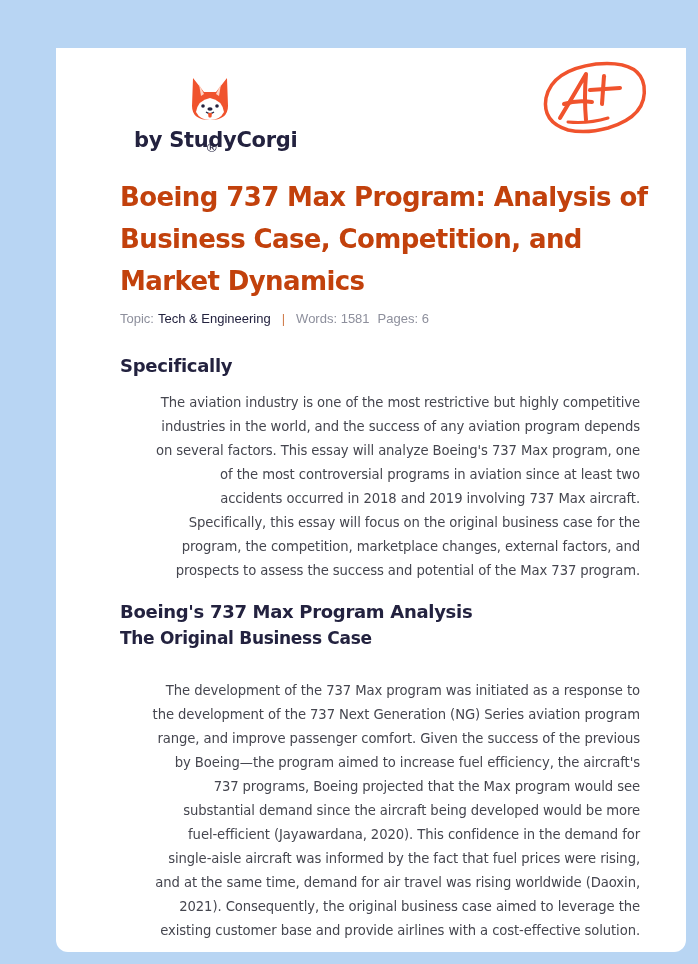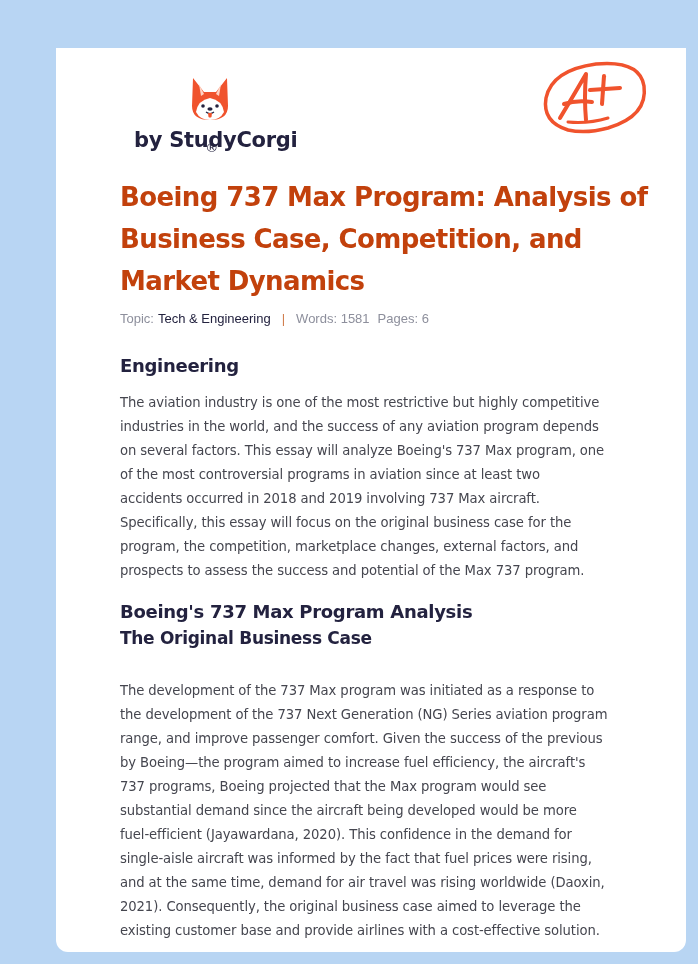--- a/index.html
+++ b/index.html
@@ -53,21 +53,21 @@
     font-weight: bold; color: #23223f; letter-spacing: -0.3px;
   }
   h2 { font-size: 18px; }
   h3 { font-size: 17px; }
   .para {
     position: absolute; left: 64px; width: 520px; margin: 0;
     font-family: "DejaVu Sans", sans-serif;
     font-size: 13.2px; line-height: 24px; color: #45464f;
     letter-spacing: -0.1px;
   }
-  .para span { display: block; white-space: nowrap; }
+  .para span { display: block; white-space: nowrap; text-align: right; }
 </style>
 </head>
 <body>
 
 <div class="card">
 
   <div class="logo">
     <svg class="logo-icon" viewBox="0 0 40 46">
       <path d="M3 2 L14 16 L26 16 L37 2 L38 30 Q38 44 20 44 Q2 44 2 30 Z" fill="#f0532d"></path>
       <path d="M9 8 L14 18 L11 20 Z" fill="#ffd3c4"></path>
@@ -95,21 +95,21 @@
   <h1 class="title">Boeing 737 Max Program: Analysis of Business Case, Competition, and Market Dynamics</h1>
 
   <div class="meta">
     <span>Topic:</span>
     <span class="topic-val">Tech &amp; Engineering</span>
     <span class="sep">|</span>
     <span>Words: 1581</span>
     <span class="gap">Pages: 6</span>
   </div>
 
-  <h2 style="top:307px">Engineering</h2>
+  <h2 style="top:307px">Specifically</h2>
 
   <div class="para" style="top:343px">
     <span>The aviation industry is one of the most restrictive but highly competitive</span>
     <span>industries in the world, and the success of any aviation program depends</span>
     <span>on several factors. This essay will analyze Boeing's 737 Max program, one</span>
     <span>of the most controversial programs in aviation since at least two</span>
     <span>accidents occurred in 2018 and 2019 involving 737 Max aircraft.</span>
     <span>Specifically, this essay will focus on the original business case for the</span>
     <span>program, the competition, marketplace changes, external factors, and</span>
     <span>prospects to assess the success and potential of the Max 737 program.</span>

